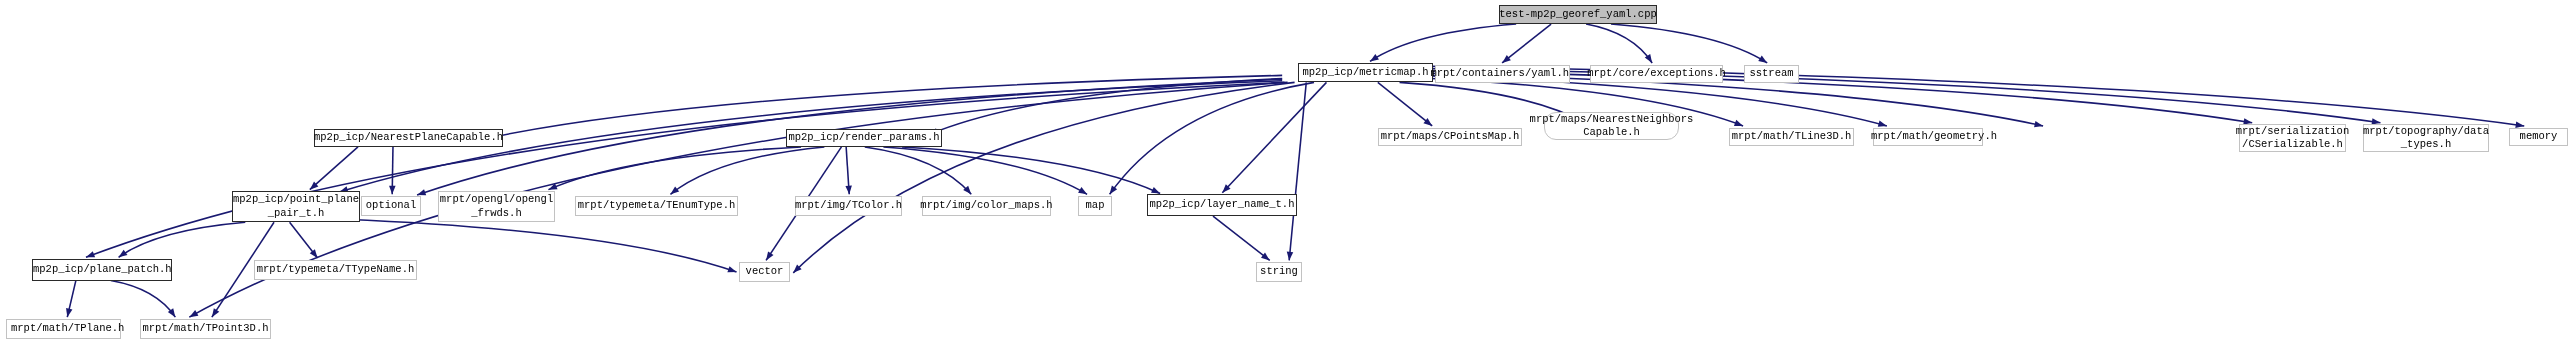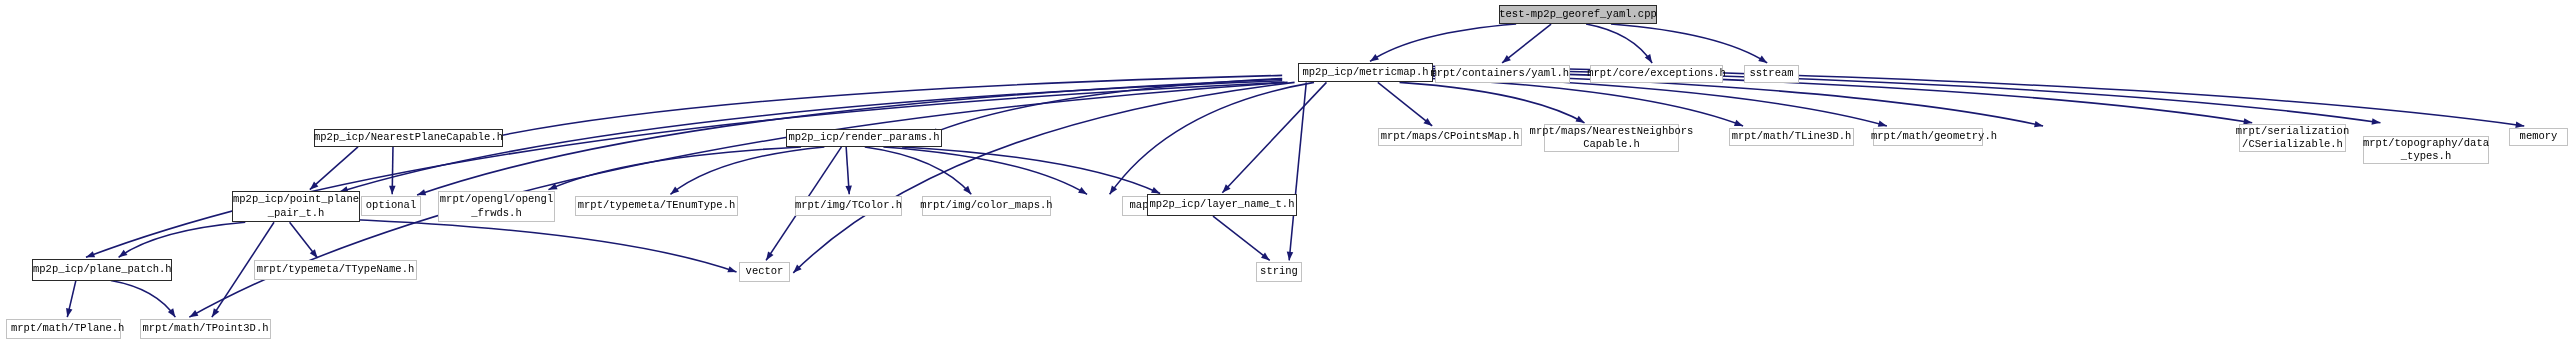--- a/index.html
+++ b/index.html
@@ -127,35 +127,35 @@
     </div>
     <div class="node doc" style="left: 298px; top: 129px; width: 189px; height: 18px;">
       <span>mp2p_icp/NearestPlaneCapable.h</span>
     </div>
     <div class="node doc" style="left: 770px; top: 129px; width: 156px; height: 18px;">
       <span>mp2p_icp/render_params.h</span>
     </div>
     <div class="node" style="left: 1378px; top: 128px; width: 144px; height: 18px;">
       <span>mrpt/maps/CPointsMap.h</span>
     </div>
-    <div class="node" style="left: 1544px; top: 124px; width: 135px; height: 28px;">
+    <div class="node" style="left: 1544px; top: 112px; width: 135px; height: 28px; border-radius: 12px;">
       <span>mrpt/maps/NearestNeighbors</span>
       <span>Capable.h</span>
     </div>
     <div class="node" style="left: 1729px; top: 128px; width: 125px; height: 18px;">
       <span>mrpt/math/TLine3D.h</span>
     </div>
     <div class="node" style="left: 1873px; top: 128px; width: 110px; height: 18px; padding-left: 12px;">
       <span>mrpt/math/geometry.h</span>
     </div>
     <div class="node" style="left: 2239px; top: 124px; width: 107px; height: 28px;">
       <span>mrpt/serialization</span>
       <span>/CSerializable.h</span>
     </div>
-    <div class="node" style="left: 2363px; top: 124px; width: 126px; height: 28px; margin-top: 12px;">
+    <div class="node" style="left: 2363px; top: 124px; width: 126px; height: 28px;">
       <span>mrpt/topography/data</span>
       <span>_types.h</span>
     </div>
     <div class="node" style="left: 2509px; top: 128px; width: 59px; height: 18px;">
       <span>memory</span>
     </div>
     <div class="node doc" style="left: 216px; top: 191px; width: 128px; height: 31px;">
       <span>mp2p_icp/point_plane</span>
       <span>_pair_t.h</span>
     </div>
@@ -168,21 +168,21 @@
     </div>
     <div class="node" style="left: 575px; top: 196px; width: 163px; height: 20px;">
       <span>mrpt/typemeta/TEnumType.h</span>
     </div>
     <div class="node" style="left: 795px; top: 196px; width: 107px; height: 20px;">
       <span>mrpt/img/TColor.h</span>
     </div>
     <div class="node" style="left: 922px; top: 196px; width: 129px; height: 20px;">
       <span>mrpt/img/color_maps.h</span>
     </div>
-    <div class="node" style="left: 1078px; top: 196px; width: 34px; height: 20px; margin-left: 44px;">
+    <div class="node" style="left: 1078px; top: 196px; width: 34px; height: 20px;">
       <span>map</span>
     </div>
     <div class="node doc" style="left: 1131px; top: 194px; width: 150px; height: 22px;">
       <span>mp2p_icp/layer_name_t.h</span>
     </div>
     <div class="node doc" style="left: 16.3px; top: 259px; width: 140px; height: 22px;">
       <span>mp2p_icp/plane_patch.h</span>
     </div>
     <div class="node" style="left: 254px; top: 260px; width: 163px; height: 20px;">
       <span>mrpt/typemeta/TTypeName.h</span>

